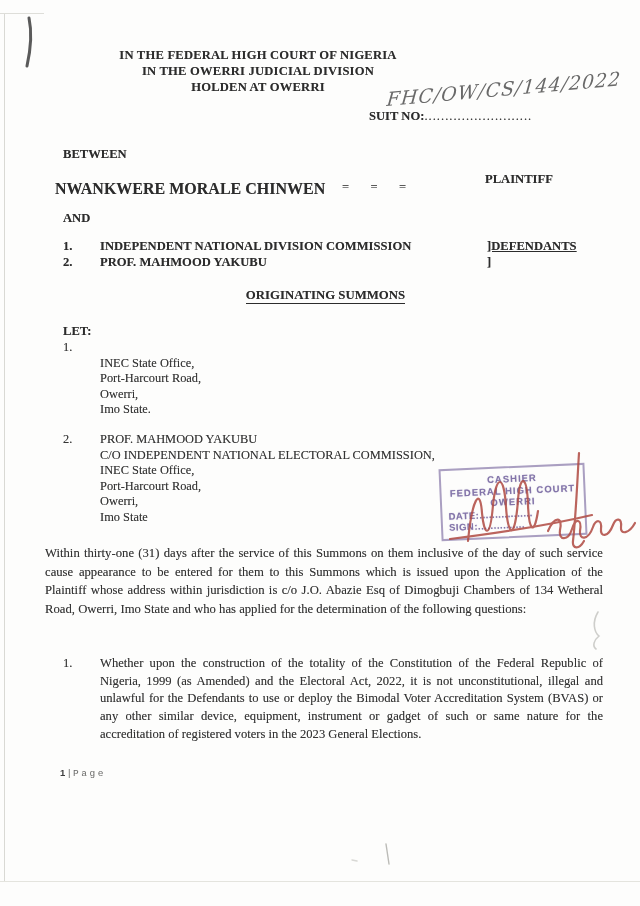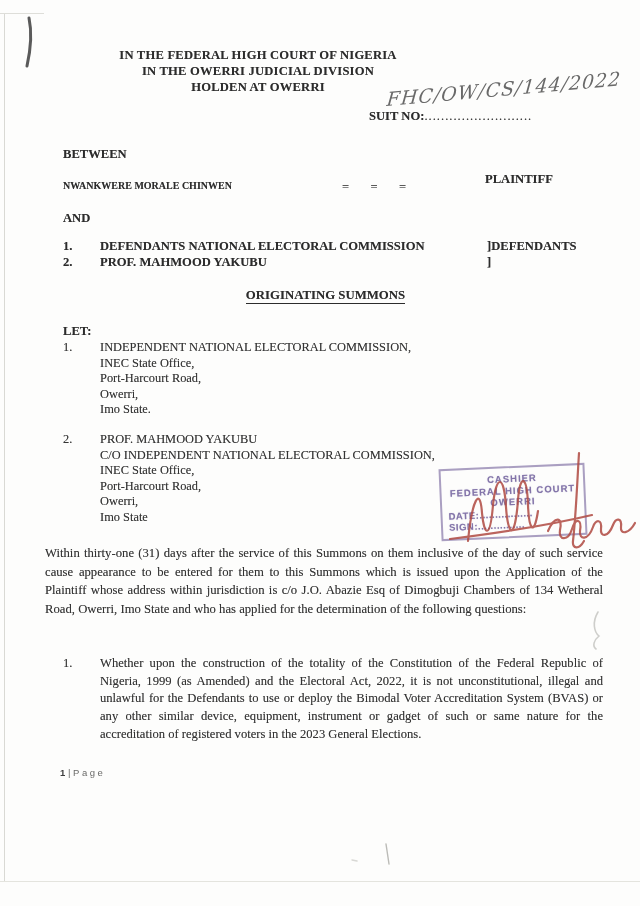--- a/index.html
+++ b/index.html
@@ -37,27 +37,27 @@
     font-style:italic;
     font-size:19px;color:#5a5a5a;
     transform:rotate(-5deg) skewX(-10deg);
     transform-origin:left bottom;
     letter-spacing:1px;white-space:nowrap;
     text-shadow:none;opacity:.9;
   }
 
   
   .between{left:63px;top:147px;font-size:12.6px;}
-  .pl-name{left:63px;top:180px;font-size:10px;}
+  .pl-name{left:55px;top:180px;font-size:16px;}
   .pl-eq{left:342px;top:180px;width:64px;display:flex;justify-content:space-between;font-size:12.6px;color:#3a3a3a;}
   .pl-role{left:485px;top:172px;font-size:12.6px;}
   .and{left:63px;top:211px;font-size:12.6px;}
   .def-num{left:63px;font-size:12.6px;}
   .def-name{left:100px;font-size:12.6px;}
-  .def-br{left:487px;font-size:12.6px;}
+  .def-br{left:487px;font-size:12.6px;text-decoration:underline;}
 
   
   .sum-title{left:0;top:288px;width:640px;text-align:center;font-size:12.8px;}
   .sum-title span{border-bottom:1.4px solid #2c2c2c;padding-bottom:1px;margin-left:11px;}
 
   
   .let{left:63px;top:324px;font-size:12.6px;}
   .addr-num{left:63px;font-size:12.4px;}
   .addr-line{left:100px;font-size:12.4px;white-space:nowrap;}
 
@@ -77,21 +77,21 @@
 
   
   .para{left:45px;top:544px;width:558px;font-size:12.7px;line-height:18.6px;text-align:justify;}
   .q-item{left:63px;top:655px;width:540px;font-size:12.6px;line-height:17.7px;}
   .q-num{position:absolute;left:0;top:0;}
   .q-text{display:block;margin-left:37px;text-align:justify;}
 
   
   .footer{left:60px;top:767px;font-family:"Liberation Sans", sans-serif;font-size:9.5px;color:#6a6a68;text-shadow:none;}
   .footer .num{font-weight:bold;color:#3c3c3c;}
-  .footer .lbl{letter-spacing:2.5px;}
+  .footer .lbl{letter-spacing:2.5px;font-family:Liberation Mono, monospace;}
 
   svg{display:block;}
 </style>
 </head>
 <body>
 
 <div class="page">
 
   <div class="abs edge-left"></div>
   <div class="abs edge-top"></div>
@@ -127,35 +127,34 @@
   <div class="abs pl-eq">
     <span>=</span>
     <span>=</span>
     <span>=</span>
   </div>
   <div class="abs pl-role b">PLAINTIFF</div>
 
   <div class="abs and b">AND</div>
 
   <div class="abs def-num b" style="top:239px;">1.</div>
-  <div class="abs def-name b" style="top:239px;">DEFENDANTS NATIONAL ELECTORAL COMMISSION</div>
+  <div class="abs def-name b" style="top:239px;">INDEPENDENT NATIONAL DIVISION COMMISSION</div>
   <div class="abs def-br b" style="top:239px;">]DEFENDANTS</div>
 
   <div class="abs def-num b" style="top:255px;">2.</div>
   <div class="abs def-name b" style="top:255px;">PROF. MAHMOOD YAKUBU</div>
   <div class="abs def-br b" style="top:255px;">]</div>
 
   <div class="abs sum-title b">
     <span>ORIGINATING SUMMONS</span>
   </div>
 
   <div class="abs let b">LET:</div>
 
   <div class="abs addr-num" style="top:340px;">1.</div>
-  <div class="abs addr-line" style="top:340px;">INDEPENDENT NATIONAL ELECTORAL COMMISSION,</div>
   <div class="abs addr-line" style="top:356px;">INEC State Office,</div>
   <div class="abs addr-line" style="top:371px;">Port-Harcourt Road,</div>
   <div class="abs addr-line" style="top:387px;">Owerri,</div>
   <div class="abs addr-line" style="top:402px;">Imo State.</div>
 
   <div class="abs addr-num" style="top:432px;">2.</div>
   <div class="abs addr-line" style="top:432px;">PROF. MAHMOOD YAKUBU</div>
   <div class="abs addr-line" style="top:448px;">C/O INDEPENDENT NATIONAL ELECTORAL COMMISSION,</div>
   <div class="abs addr-line" style="top:463px;">INEC State Office,</div>
   <div class="abs addr-line" style="top:479px;">Port-Harcourt Road,</div>

